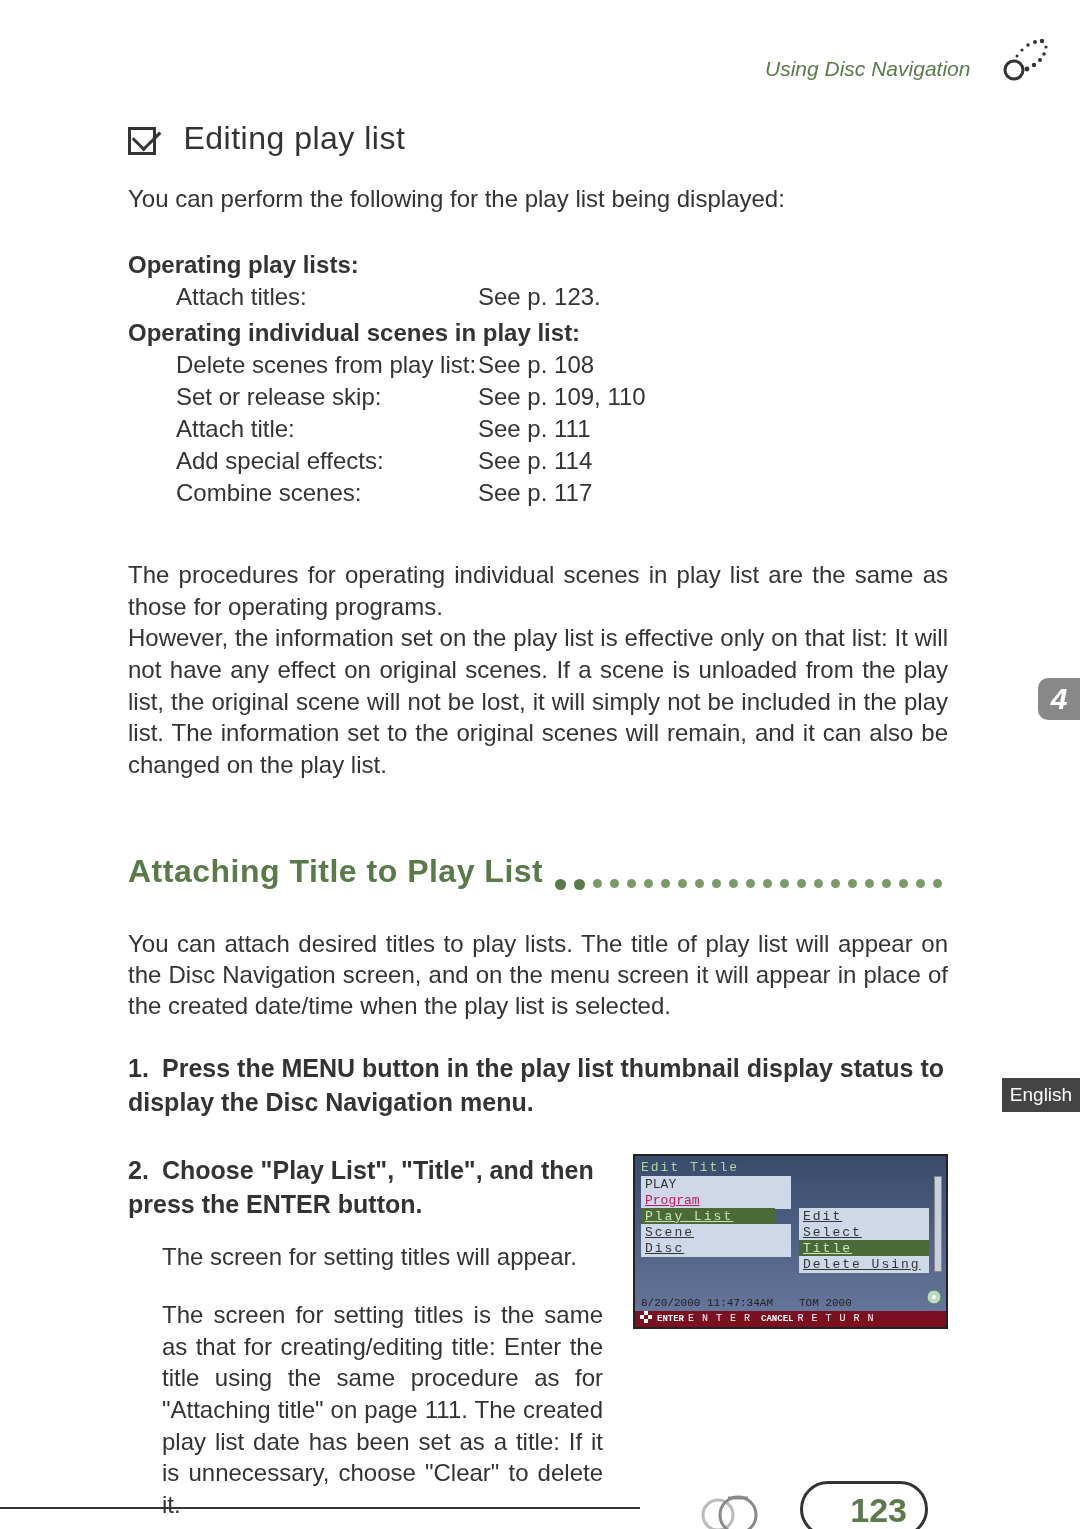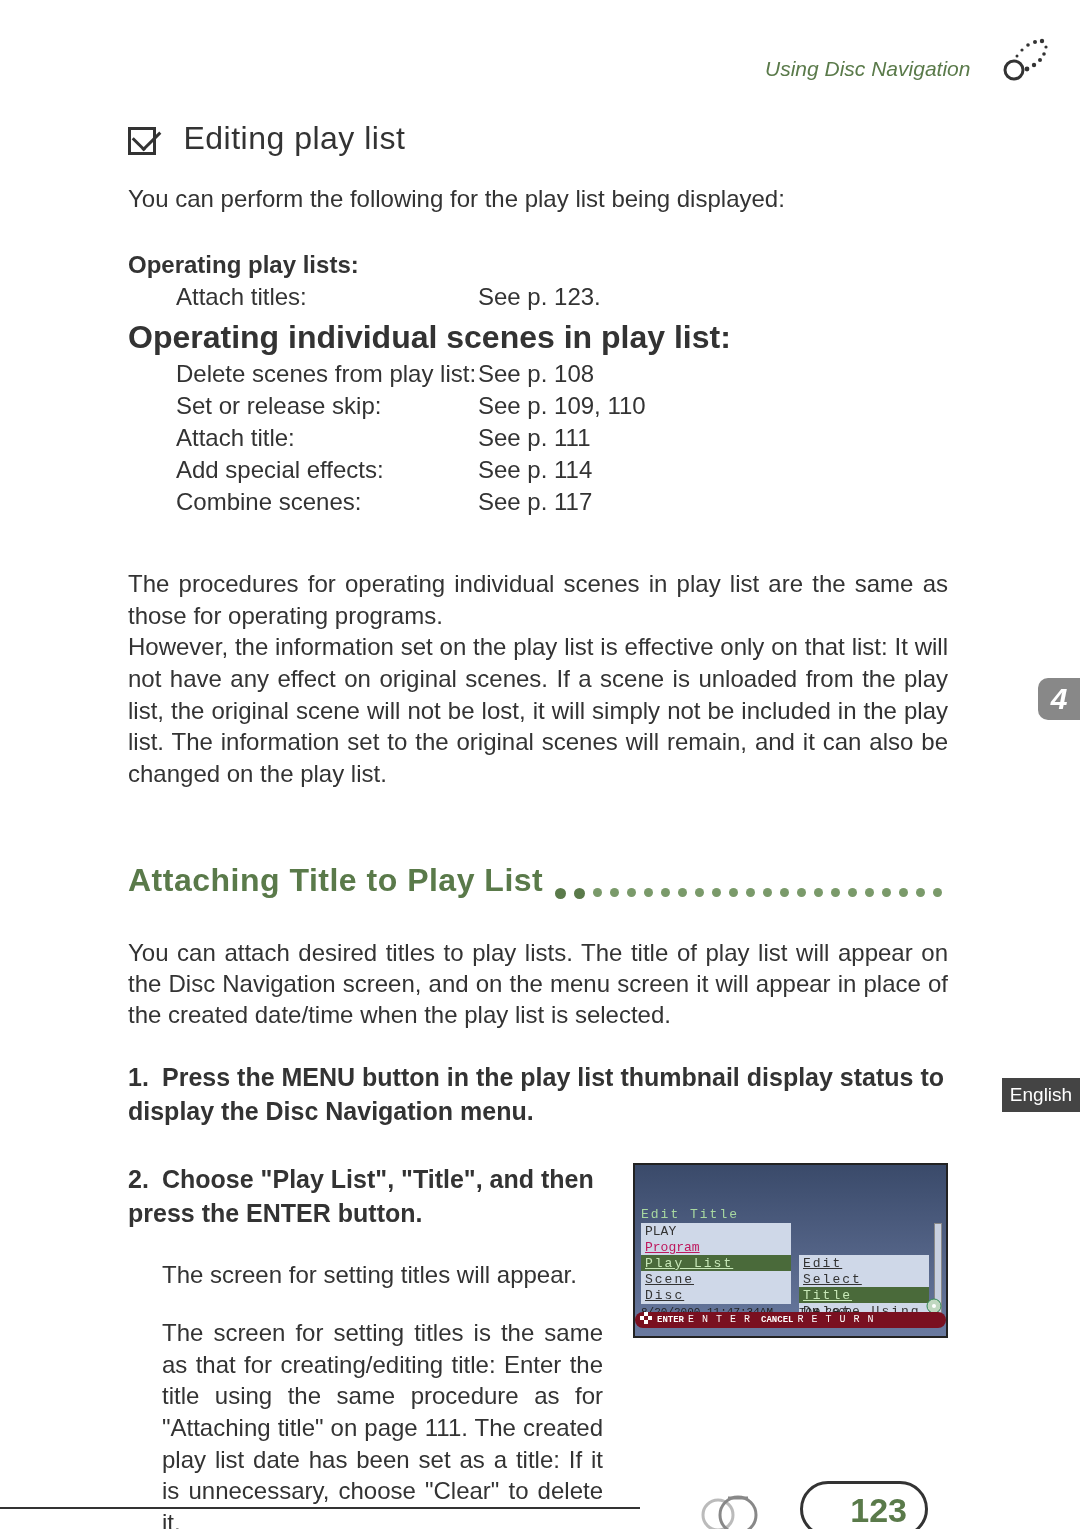--- a/index.html
+++ b/index.html
@@ -10,43 +10,43 @@
 
   .content { position: absolute; top: 120px; left: 128px; width: 820px; }
 
   .checkicon { display: inline-block; width: 28px; height: 28px; border: 3px solid #333; position: relative; vertical-align: middle; margin-right: 18px; }
   .checkicon::after { content: ""; position: absolute; left: 3px; top: -2px; width: 22px; height: 14px; border-left: 3px solid #333; border-bottom: 3px solid #333; transform: rotate(-45deg); }
 
   .h-edit { font-size: 32px; font-weight: 300; letter-spacing: 0.5px; color: #333; }
   .intro { font-size: 24px; color: #333; margin-top: 28px; font-weight: 300; }
 
   .subhead { font-size: 24px; font-weight: bold; margin-top: 38px; }
-  .subhead2 { font-size: 32px; font-weight: bold; margin-top: 8px; }
+  .subhead2 { font-size: 24px; font-weight: bold; margin-top: 8px; }
   .row { display: flex; font-size: 24px; font-weight: 300; margin-top: 4px; }
   .row .label { width: 350px; padding-left: 48px; }
   .row .val { }
 
   .para { font-size: 24px; font-weight: 300; line-height: 1.32; margin-top: 52px; text-align: justify; }
 
   .h2 { font-size: 32px; font-weight: 900; color: #5a7a4a; margin-top: 72px; letter-spacing: 0.5px; font-family: Arial, sans-serif; display: flex; align-items: flex-end; }
   .dotrow { margin-left: 12px; display: inline-flex; gap: 8px; }
   .dotrow i { width: 9px; height: 9px; border-radius: 50%; background: #7a9a6a; display: inline-block; }
   .dotrow i.big { width: 11px; height: 11px; background: #5a7a4a; }
 
   .para2 { font-size: 24px; font-weight: 300; line-height: 1.3; margin-top: 38px; text-align: justify; }
 
   .step { font-size: 25px; font-weight: bold; margin-top: 31px; line-height: 1.35; }
   .stepN { display: inline-block; width: 34px; }
 
   .step2wrap { display: flex; margin-top: 34px; gap: 30px; }
   .step2left { flex: 1; }
-  .stepnote { font-size: 24px; font-weight: 300; padding-left: 34px; margin-top: 29px; line-height: 1.32; text-align: justify; }
+  .stepnote { font-size: 24px; font-weight: 300; padding-left: 34px; margin-top: 20px; line-height: 1.32; text-align: justify; }
 
   .screenshot { width: 315px; height: 175px; background: linear-gradient(#3a4a6a, #6a7aa0); border: 2px solid #222; position: relative; font-family: "Courier New", monospace; color: #ddd; font-size: 13px; }
-  .screenshot .t { position: absolute; margin-top: 38px; }
+  .screenshot .t { position: absolute; }
 
   .english-tab { position: absolute; right: 0; top: 1078px; width: 78px; height: 34px; background: #444; color: #fff; font-size: 19px; text-align: center; line-height: 34px; font-weight: 300; }
   .side4 { position: absolute; right: 0; top: 678px; width: 42px; height: 42px; background: #888; border-radius: 10px 0 0 10px; color: #fff; font-size: 30px; font-weight: bold; text-align: center; line-height: 42px; font-style: italic; }
 
   .footer { position: absolute; bottom: 48px; left: 0; width: 1080px; }
   .footer .line { position: absolute; top: 26px; left: 0; width: 640px; border-top: 2px solid #333; }
   .footer .circles { position: absolute; top: 6px; left: 700px; }
   .footer .pagebox { position: absolute; top: 0; left: 800px; width: 128px; height: 56px; border: 3px solid #333; border-radius: 28px; text-align: right; padding-right: 18px; font-size: 34px; font-weight: 900; color: #5a7a4a; line-height: 52px; }
 </style>
 </head>
@@ -156,42 +156,42 @@
         <span class="stepN">2.</span><span>Choose "Play List", "Title", and then press the ENTER button.</span>
       </div>
       <div class="stepnote">The screen for setting titles will appear.</div>
       <div class="stepnote" style="margin-top:26px">The screen for setting titles is the same as that for creating/editing title: Enter the title using the same procedure as for "Attaching title" on page 111. The created play list date has been set as a title: If it is unnecessary, choose "Clear" to delete it.</div>
     </div>
     <div>
       <div class="screenshot">
         <div class="t" style="top:4px; left:6px; color:#a8d8a0; letter-spacing:2px;">Edit Title</div>
         <div class="t" style="top:20px; left:6px; width:150px; background:#cfd8e8; color:#333; padding:1px 4px;">PLAY</div>
         <div class="t" style="top:36px; left:6px; width:150px; background:#cfd8e8; color:#be185d; padding:1px 4px; text-decoration:underline;">Program</div>
-        <div class="t" style="top:52px; left:6px; width:150px; background:#4a6a3a; color:#c8e8b8; padding:1px 4px; text-decoration:underline; letter-spacing:2px;">Play List</div>
+        <div class="t" style="top:52px; left:6px; width:134px; background:#4a6a3a; color:#c8e8b8; padding:1px 4px; text-decoration:underline; letter-spacing:2px;">Play List</div>
         <div class="t" style="top:68px; left:6px; width:150px; background:#cfd8e8; color:#333; padding:1px 4px; text-decoration:underline; letter-spacing:2px;">Scene</div>
         <div class="t" style="top:84px; left:6px; width:150px; background:#cfd8e8; color:#333; padding:1px 4px; text-decoration:underline; letter-spacing:2px;">Disc</div>
 
         <div class="t" style="top:52px; left:164px; width:130px; background:#cfd8e8; color:#333; padding:1px 4px; letter-spacing:2px; text-decoration:underline;">Edit</div>
         <div class="t" style="top:68px; left:164px; width:130px; background:#cfd8e8; color:#333; padding:1px 4px; letter-spacing:2px; text-decoration:underline;">Select</div>
         <div class="t" style="top:84px; left:164px; width:130px; background:#4a6a3a; color:#c8e8b8; padding:1px 4px; letter-spacing:2px; text-decoration:underline;">Title</div>
         <div class="t" style="top:100px; left:164px; width:130px; background:#cfd8e8; color:#333; padding:1px 4px; letter-spacing:2px; text-decoration:underline;">Delete Using</div>
 
         <div class="t" style="top:20px; right:4px; width:8px; height:96px; background:#c8d0e0; border:1px solid #888;"></div>
 
         <div class="t" style="bottom:18px; left:6px; font-size:11px; color:#222;">8/20/2000 11:47:34AM</div>
         <div class="t" style|="" style="örleft"></div>
         <div class="t" style="bottom:18px; left:164px; font-size:11px; color:#222;">TOM 2000</div>
         <div class="t" style="bottom:18px; right:4px;">
           <svg width="16" height="16">
               <circle cx="8" cy="8" r="7" fill="#c0d8c0" stroke="#385" stroke-width="1"></circle>
               <circle cx="8" cy="8" r="2" fill="#fff"></circle>
             </svg>
         </div>
 
-        <div class="t" style="bottom:8px; left:0; right:0; height:16px; background:#7a1020; color:#fff; font-size:10px; display:flex; align-items:center; padding:0 4px; gap:4px;border-radius:8px;">
+        <div class="t" style="bottom:0; left:0; right:0; height:16px; background:#7a1020; color:#fff; font-size:10px; display:flex; align-items:center; padding:0 4px; gap:4px;">
           <span>
             <svg width="14" height="14">
                 <rect x="5" y="1" width="4" height="4" fill="#fff"></rect>
                 <rect x="5" y="9" width="4" height="4" fill="#fff"></rect>
                 <rect x="1" y="5" width="4" height="4" fill="#fff"></rect>
                 <rect x="9" y="5" width="4" height="4" fill="#fff"></rect>
               </svg>
           </span>
           <b style="font-size:9px">ENTER</b>
           <span style="letter-spacing:1px">E N T E R</span>

